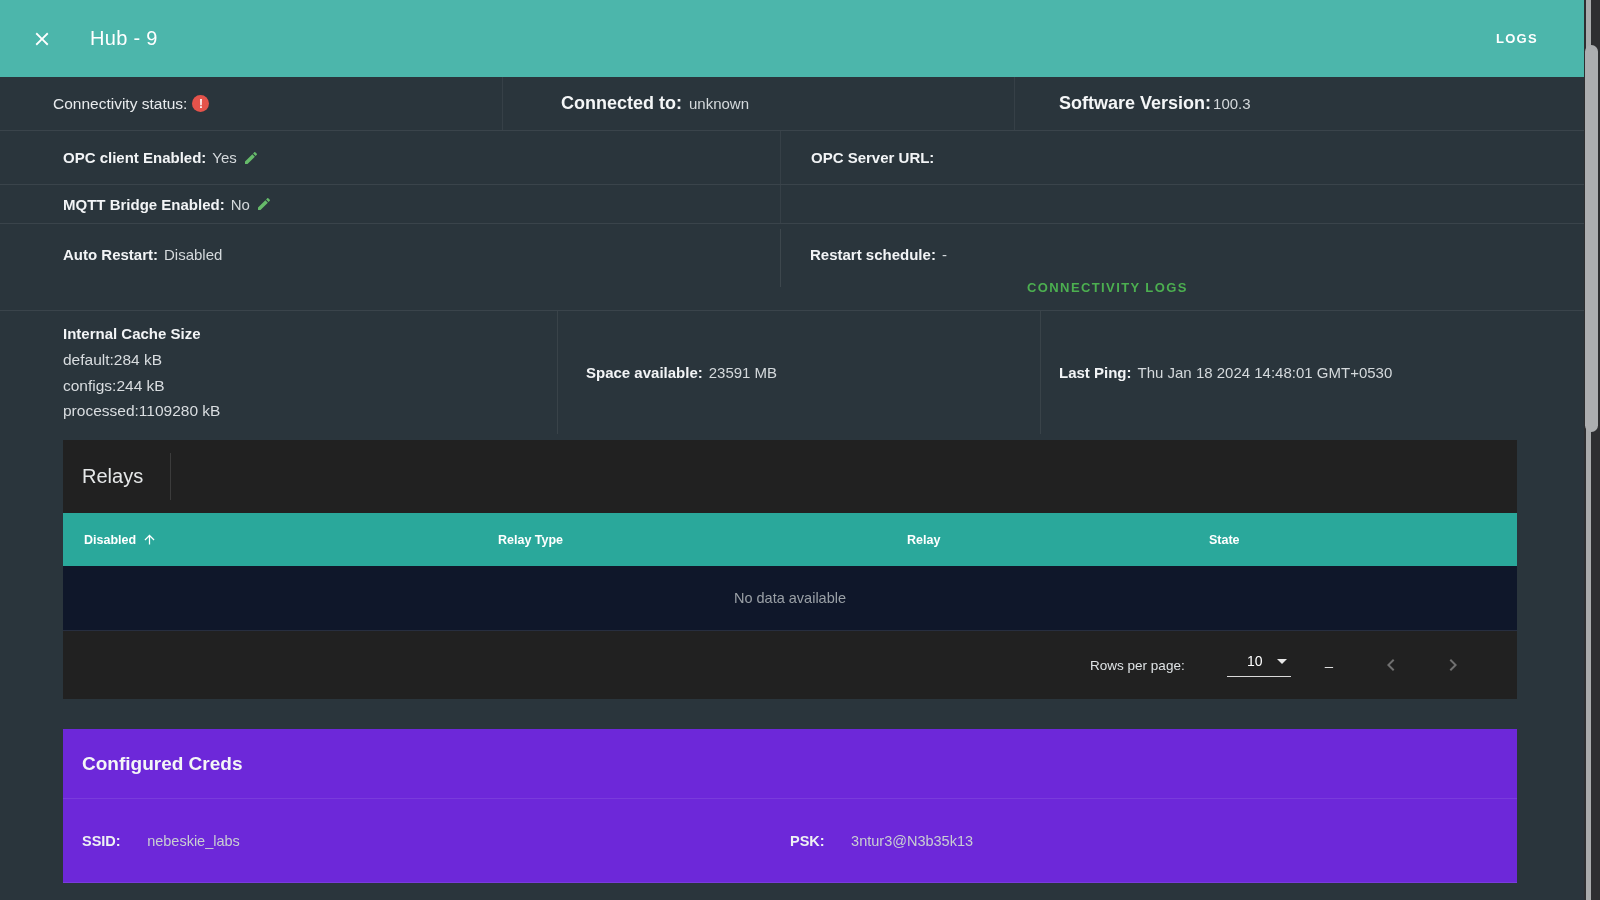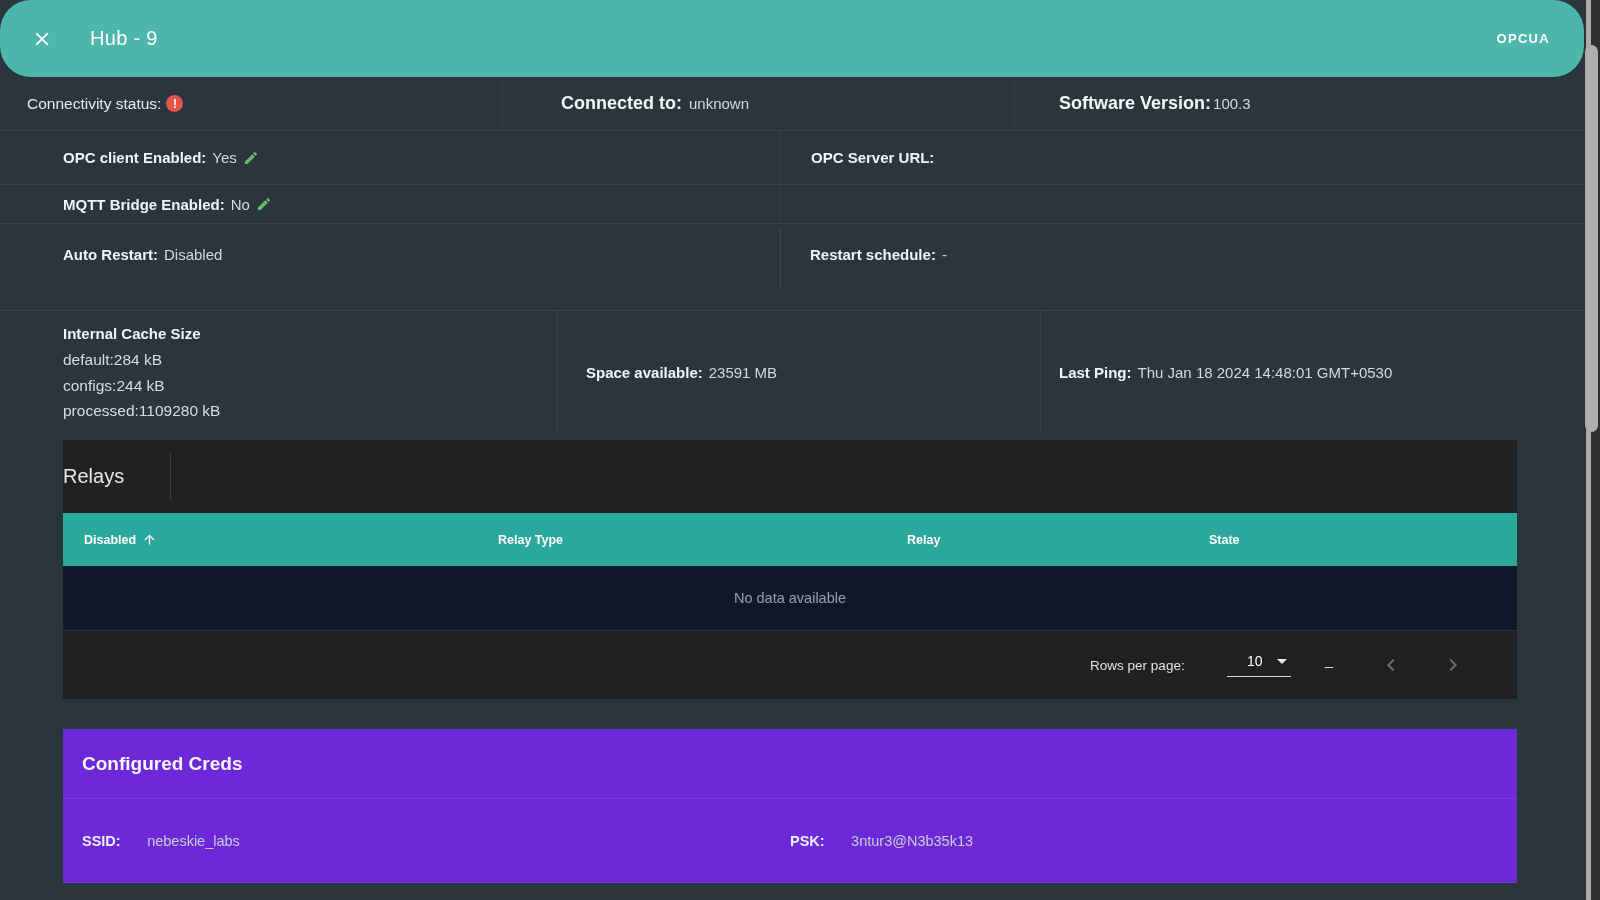--- a/index.html
+++ b/index.html
@@ -10,38 +10,38 @@
     color:#e8ebed;
     overflow:hidden;
     position:relative;
   }
   .root { display:flex; width:1600px; height:900px; }
   .main { width:1584px; height:900px; display:flex; flex-direction:column; }
 
   
   .appbar {
     height:77px; background:#4cb6ab; display:flex; align-items:center;
-    padding:0 26px 0 24px; flex-shrink:0;border-radius:31px;
+    padding:0 38px 0 24px; flex-shrink:0;
   }
   .xbtn { width:36px; height:36px; display:flex; align-items:center; justify-content:center; cursor:pointer; }
   .appbar-title { color:#fff; font-size:20px; margin-left:30px; font-weight:400; letter-spacing:.3px; }
   .appbar-spacer { flex:1; }
   .close-btn {
     color:#fff; font-size:13px; font-weight:700; letter-spacing:1.3px;
     padding:10px 8px; cursor:pointer;
   }
 
   
   .hairline-b { border-bottom:1px solid rgba(255,255,255,.08); }
   .lbl { font-weight:700; color:#f2f4f6; font-size:15px; }
   .val { font-weight:400; color:#d4d9dc; font-size:15px; margin-left:6px; }
 
   .row1 { height:54px; display:grid; grid-template-columns:502px 512px 570px; align-items:center; }
   .row1 > div:nth-child(2), .row1 > div:nth-child(3) { border-left:1px solid rgba(255,255,255,.06); height:100%; display:flex; align-items:center; }
-  .cell-conn { padding-left:27px; display:flex; align-items:center; }
+  .cell-conn { padding-left:53px; display:flex; align-items:center; }
   .conn-label { font-size:15.5px; color:#e8ebed; }
   .warn-badge {
     width:17px; height:17px; border-radius:50%; background:#e5534b; color:#fff;
     font-size:12px; font-weight:700; display:inline-flex; align-items:center; justify-content:center;
     margin-left:5px; line-height:1;
   }
   .cell-connected { padding-left:58px; }
   .cell-software { padding-left:44px; }
   .big-lbl { font-weight:700; font-size:18px; color:#f4f6f7; }
   .big-val { font-weight:400; font-size:15px; color:#d4d9dc; margin-left:7px; }
@@ -71,21 +71,21 @@
   .row4 > div:nth-child(2), .row4 > div:nth-child(3) { border-left:1px solid rgba(255,255,255,.07); display:flex; align-items:center; }
   .cache-cell { padding-left:63px; padding-top:14px; }
   .cache-title { font-weight:700; font-size:15px; color:#f2f4f6; margin-bottom:5px; }
   .cache-line { font-size:15.5px; color:#d9dde0; line-height:25.5px; }
   .cell-space { padding-left:28px;margin-left:25px; }
   .cell-ping { padding-left:18px; }
 
   
   .relays-card { width:1454px; margin:6px 0 0 63px; }
   .relays-head { background:#212121; height:73px; display:flex; align-items:center; position:relative; }
-  .relays-title { color:#e6e8e9; font-size:20px; font-weight:400; }
+  .relays-title { color:#e6e8e9; font-size:20px; font-weight:400; padding-left:19px; }
   .relays-head .vsep { position:absolute; left:107px; top:13px; height:47px; width:1px; background:rgba(255,255,255,.12); }
   .thead { background:#2aa89b; height:53px; display:grid; grid-template-columns:419px 409px 302px 324px; align-items:center; }
   .th { color:#fff; font-size:12.5px; font-weight:700; padding-left:16px; display:flex; align-items:center; cursor:pointer; }
   .th:first-child { padding-left:21px; }
   .sort-arrow { margin-left:6px; display:inline-flex; }
   .tbody-empty { background:#0f172a; height:65px; display:flex; align-items:center; justify-content:center;
     border-bottom:1px solid rgba(255,255,255,.1); }
   .empty-text { color:#9aa0a6; font-size:14.5px; }
   .pagination { background:#212121; height:68px; display:flex; align-items:center; justify-content:flex-end; padding-right:52px; }
   .rpp-label { color:#dfe3e5; font-size:13.5px; margin-right:42px; }
@@ -123,21 +123,21 @@
   <div class="main">
 
     <div class="appbar">
       <div class="xbtn">
         <svg width="22" height="22" viewBox="0 0 24 24">
           <path fill="#ffffff" d="M19 6.41L17.59 5 12 10.59 6.41 5 5 6.41 10.59 12 5 17.59 6.41 19 12 13.41 17.59 19 19 17.59 13.41 12z"></path>
         </svg>
       </div>
       <div class="appbar-title">Hub - 9</div>
       <div class="appbar-spacer"></div>
-      <div class="close-btn">OPCUA</div>
+      <div class="close-btn">LOGS</div>
     </div>
 
     <div class="row1 hairline-b">
       <div class="cell-conn">
         <span class="conn-label">Connectivity status:</span>
         <span class="warn-badge">!</span>
       </div>
       <div class="cell-connected">
         <span class="big-lbl">Connected to:</span>
         <span class="big-val">unknown</span>
@@ -183,20 +183,23 @@
           <span class="lbl">Auto Restart:</span>
           <span class="val">Disabled</span>
         </div>
       </div>
       <div class="colR">
         <div class="vline"></div>
         <div class="line1R">
           <span class="lbl">Restart schedule:</span>
           <span class="val">-</span>
         </div>
+        <div class="btnrow-R">
+          <span class="txtbtn btn-green">CONNECTIVITY LOGS</span>
+        </div>
       </div>
     </div>
 
     <div class="row4">
       <div class="cache-cell">
         <div class="cache-title">Internal Cache Size</div>
         <div class="cache-line">default:284 kB</div>
         <div class="cache-line">configs:244 kB</div>
         <div class="cache-line">processed:1109280 kB</div>
       </div>

